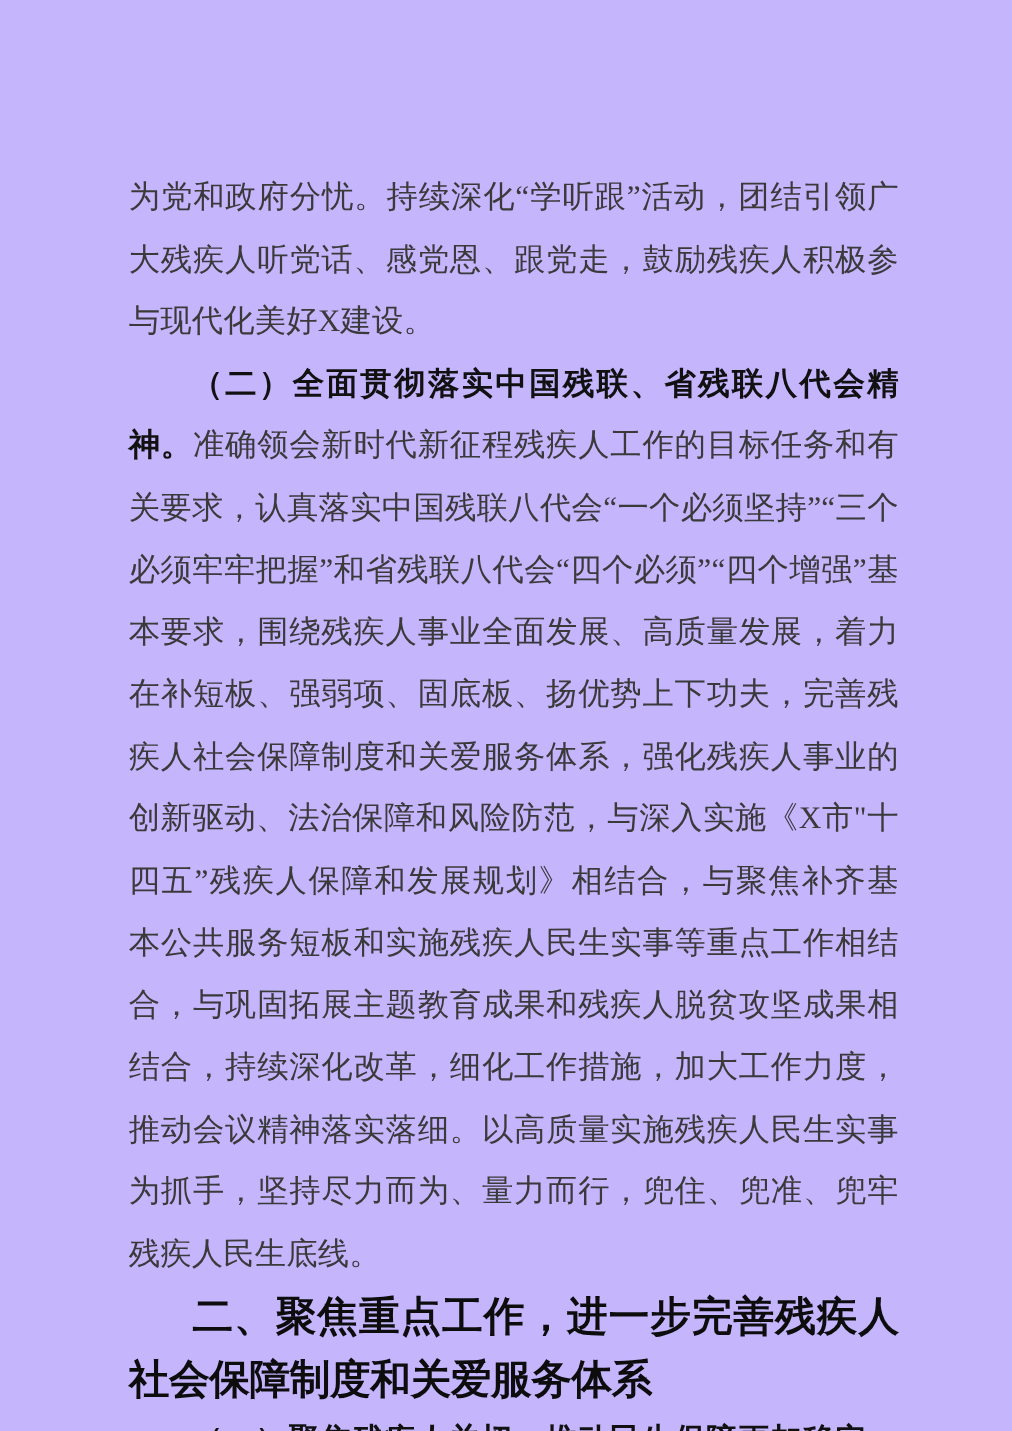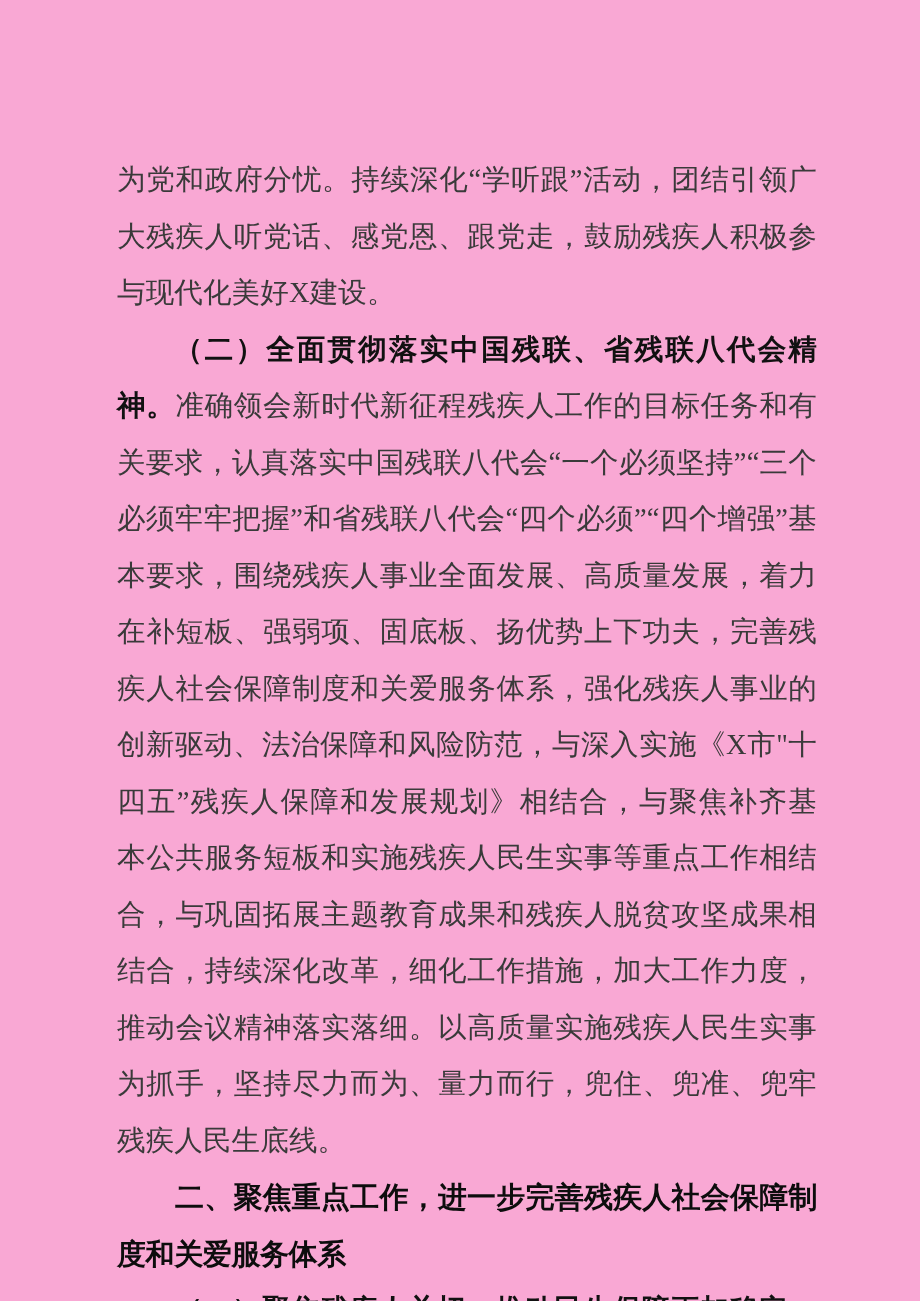--- a/index.html
+++ b/index.html
@@ -6,21 +6,21 @@
   html, body {
     margin: 0;
     padding: 0;
     background: #ffffff;
   }
 
   #page {
     position: relative;
     width: 920px;
     height: 1301px;
-    background: #f9a8d4;
+    background: #c4b5fd;
     overflow: hidden;
     box-sizing: border-box;
   }
 
   
   #text-column {
     position: absolute;
     left: 117px;
     top: 152px;
     width: 700px;
@@ -53,21 +53,21 @@
 
   .run-normal {
     font-weight: normal;
     color: #3a3a3a;
   }
 
   
   .heading-hei {
     font-family: "Liberation Sans", "DejaVu Sans", sans-serif;
     font-weight: bold;
-    font-size: 29px;
+    font-size: 37px;
     line-height: 56.5px;
     color: #0d0d0d;
     text-align: justify;
     text-justify: inter-character;
     letter-spacing: -0.4px;
     margin: 0;
     text-indent: 58px;
     word-break: break-all;
   }
 

